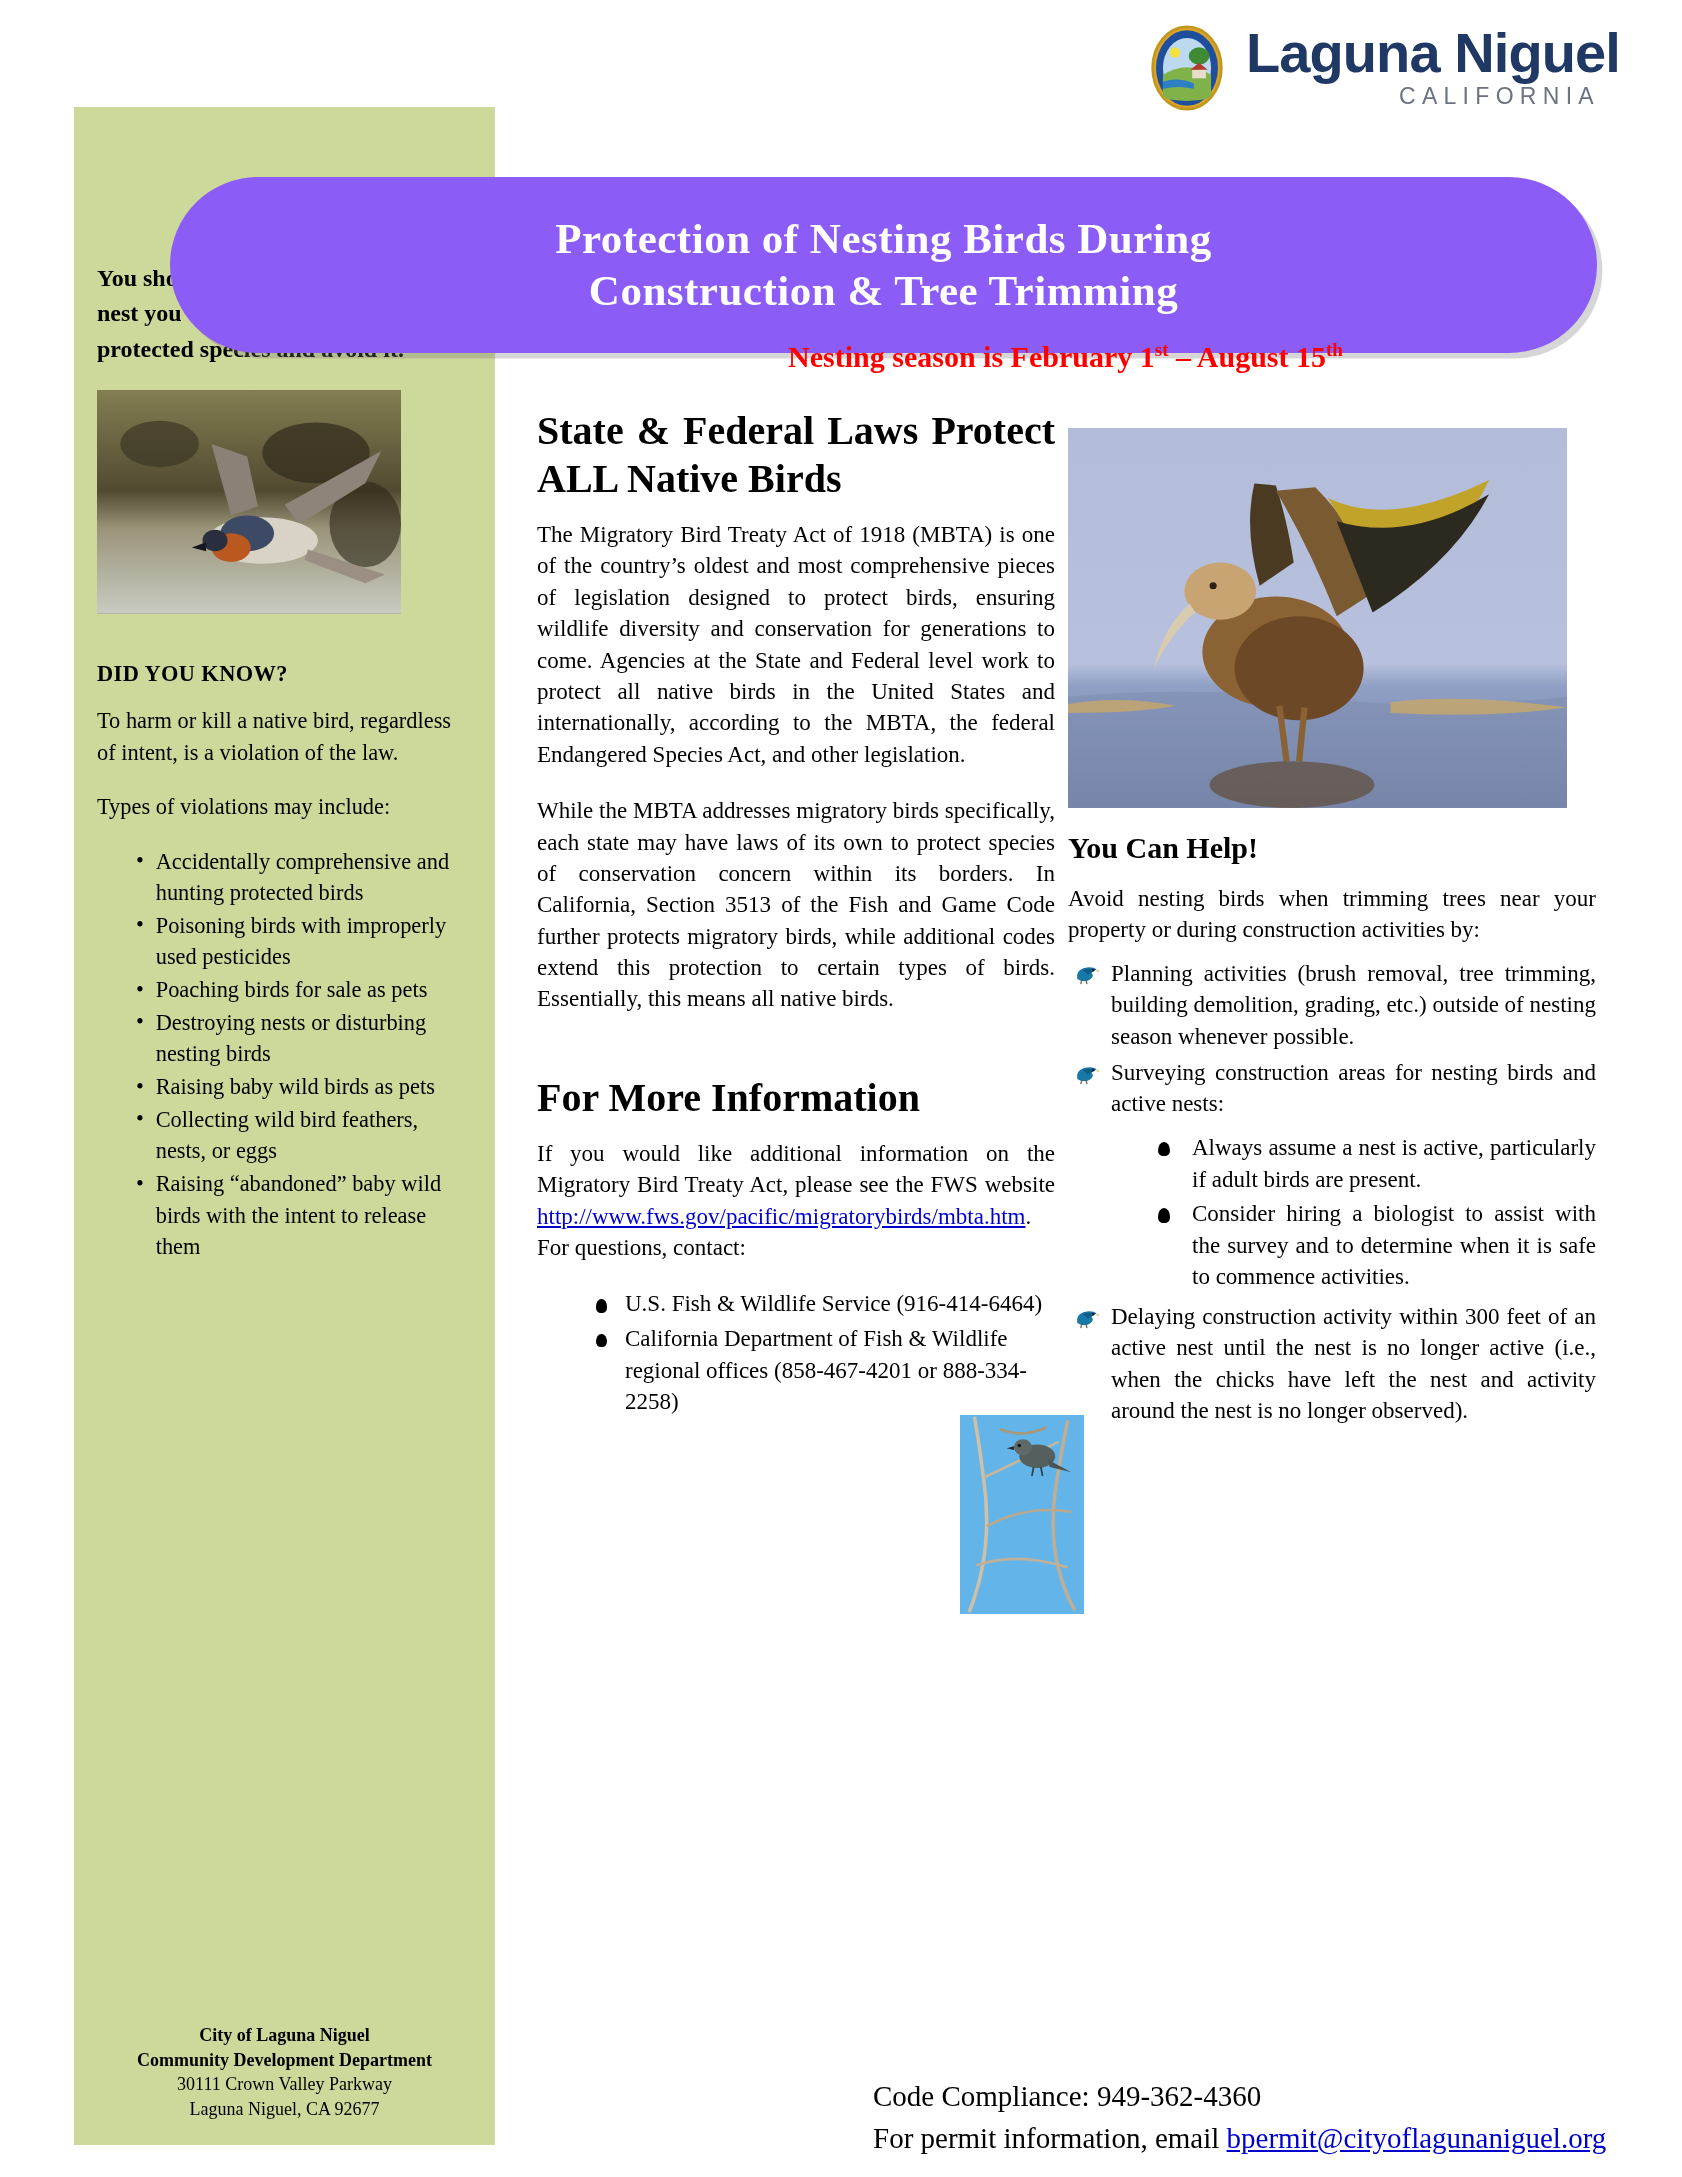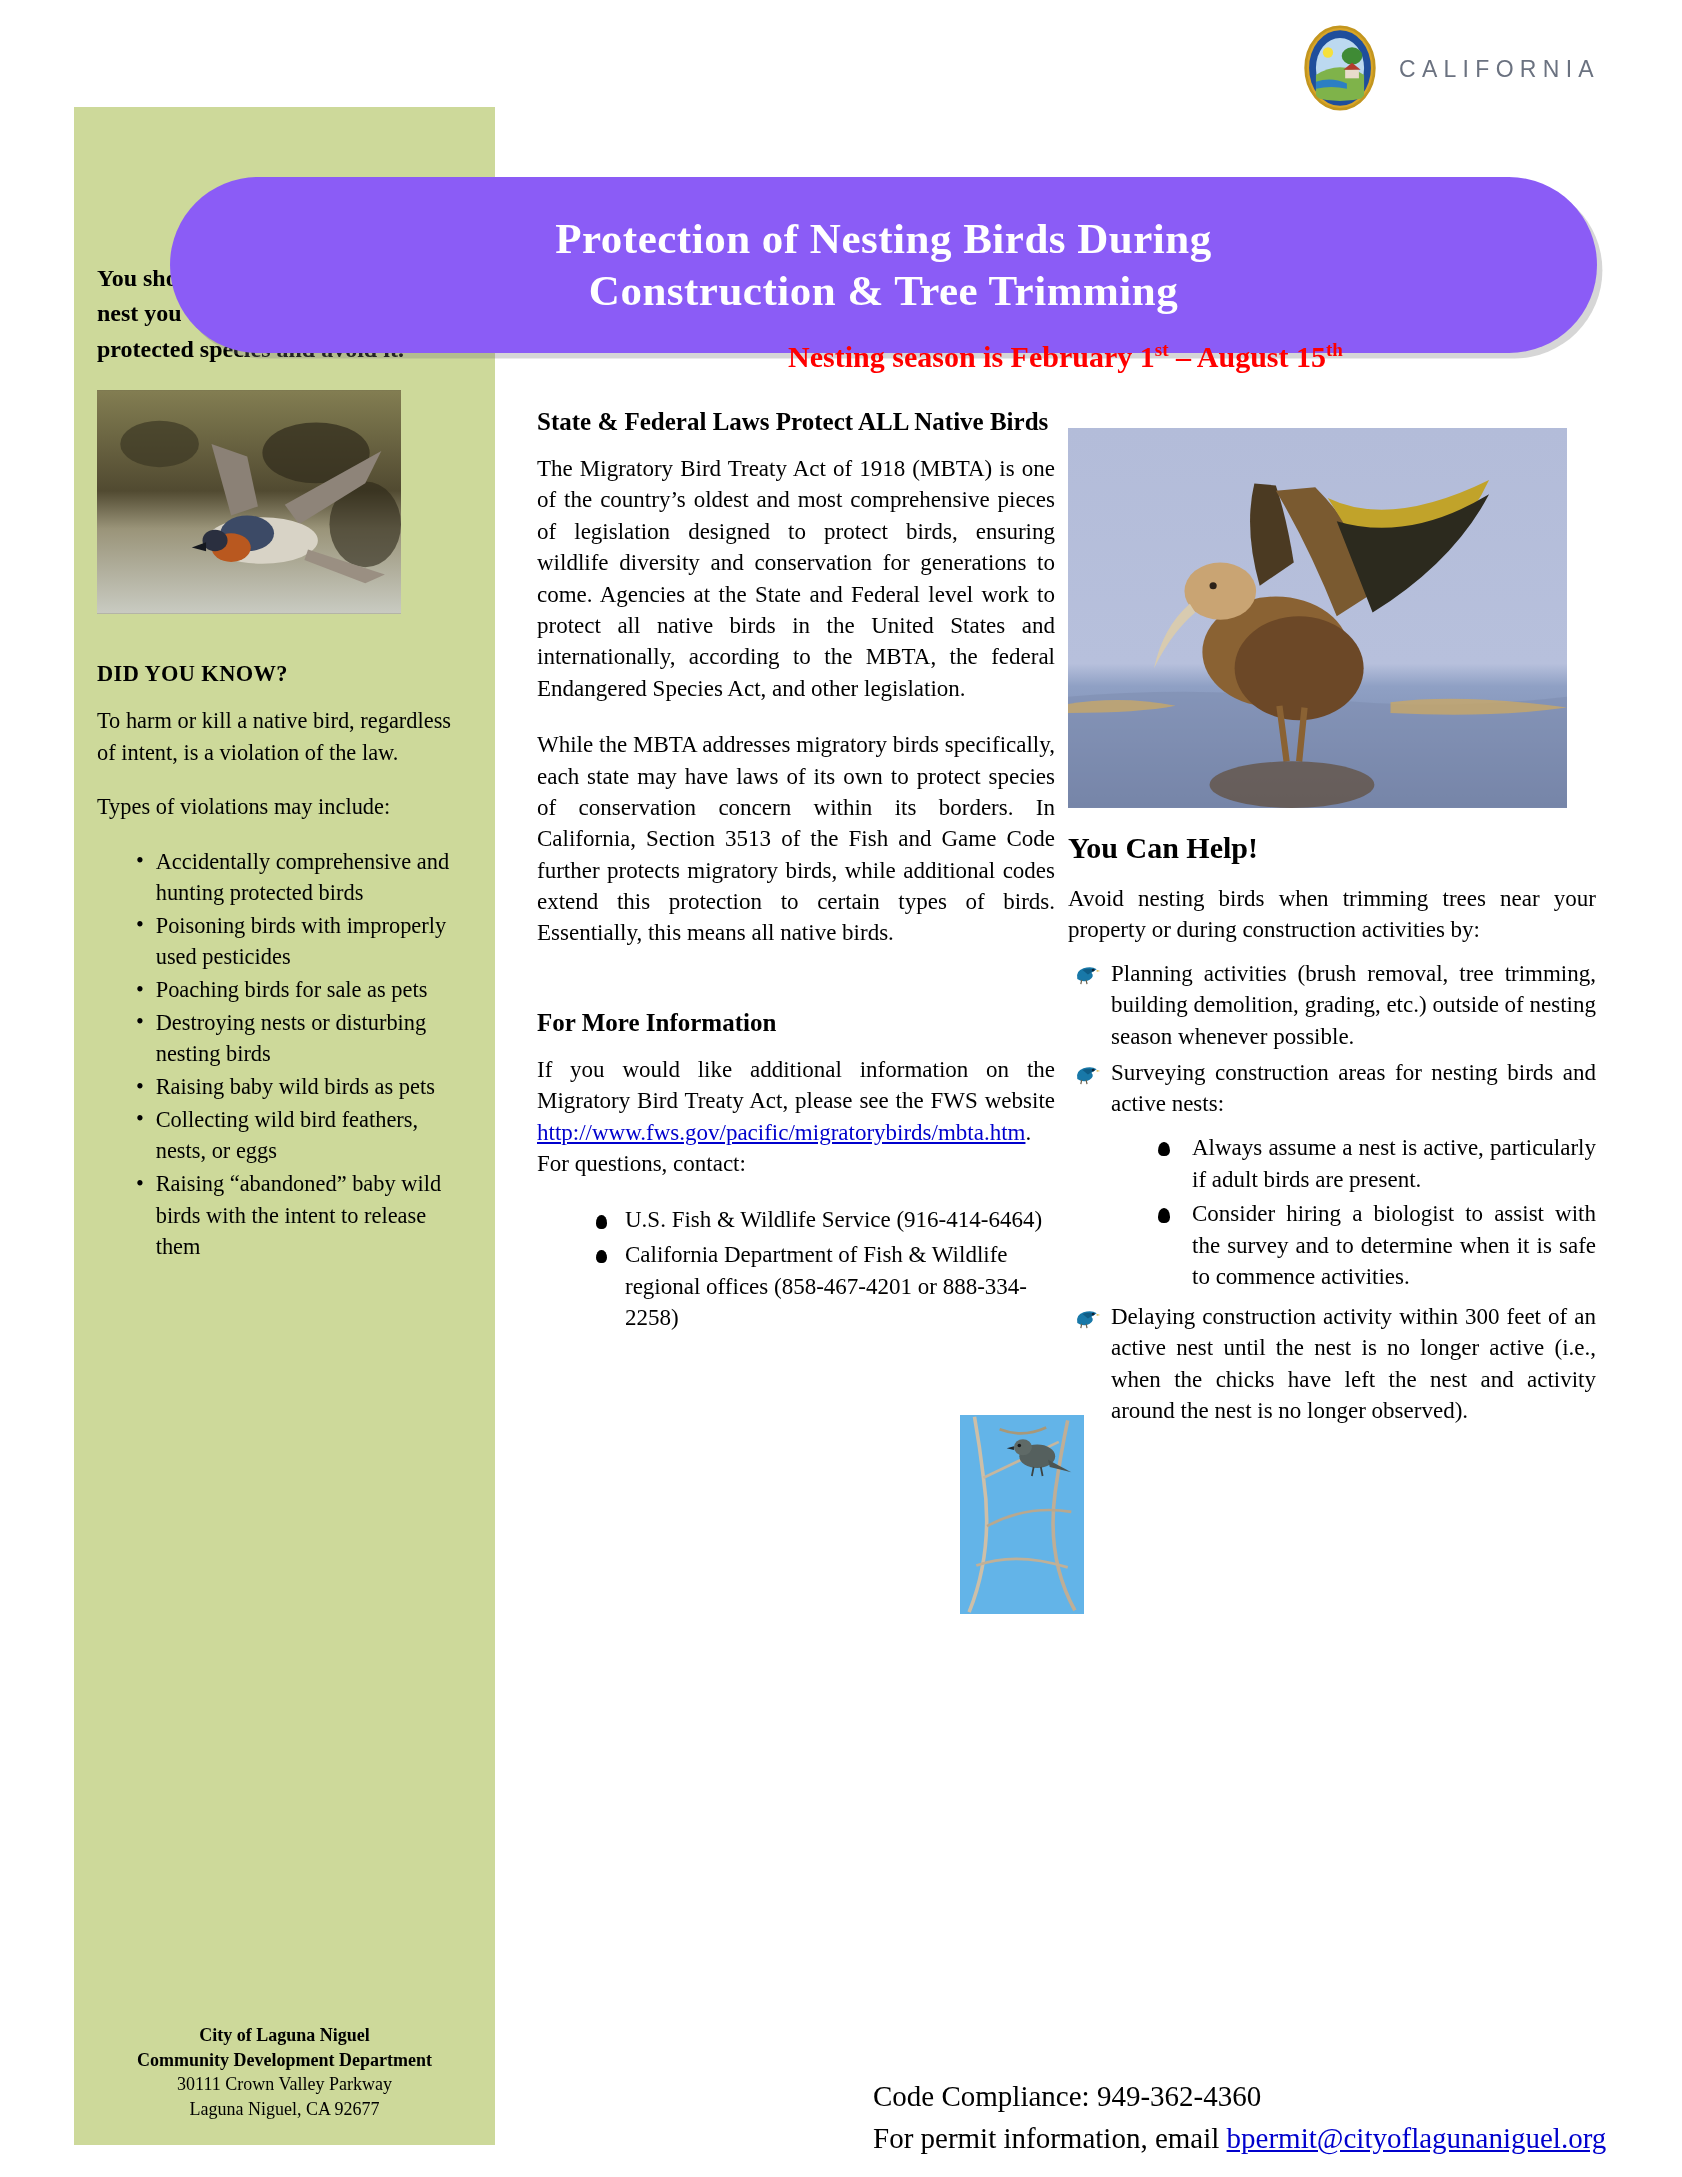--- a/index.html
+++ b/index.html
@@ -91,21 +91,21 @@
     text-align: center;
     color: #ff0000; font-weight: bold; font-size: 30px;
   }
   #nesting-season sup { font-size: 19px; }
 
   
   #mid-col {
     position: absolute; left: 537px; top: 407px; width: 518px;
   }
   .sec-head {
-    font-weight: bold; font-size: 25px; line-height: 1.2;
+    font-weight: bold; font-size: 40px; line-height: 1.2;
     text-align: justify; text-align-last: left;
     margin: 0 0 16px 0;
   }
   .body-p {
     font-size: 23px; line-height: 1.365;
     text-align: justify; text-align-last: left;
     margin: 0 0 25px 0; hyphens: none;
   }
   #fmi-head { margin-top: 59px; }
   a.plain-link { color: #0000cd; text-decoration: underline; word-break: break-all; }
@@ -181,20 +181,21 @@
       <path d="M22 58 Q50 40 78 58 L78 85 Q50 92 22 85 Z" fill="#7fb34a"></path>
       <circle cx="36" cy="32" r="6" fill="#f5e03c"></circle>
       <ellipse cx="64" cy="36" rx="12" ry="10" fill="#3f8b35"></ellipse>
       <rect x="56" y="52" width="16" height="10" fill="#e8dccb"></rect>
       <path d="M54 52 L64 44 L74 52 Z" fill="#b23b2e"></path>
       <path d="M22 66 Q40 60 58 68 L58 74 Q40 70 22 74 Z" fill="#2c7fc4"></path>
       <ellipse cx="50" cy="50" rx="40" ry="48" fill="none" stroke="#c3961f" stroke-width="3"></ellipse>
     </svg>
   </div>
   <div id="logo-wordmark">
+    <div id="logo-city">Laguna Niguel</div>
     <div id="logo-state">CALIFORNIA</div>
   </div>
 </div>
 
 <div id="sidebar">
   <div id="sidebar-inner">
     <p class="sb-lead">You should always assume that any nest you encounter is that of a protected species and avoid it.</p>
 
     <div id="swallow-photo">
       <svg viewBox="0 0 340 250" width="304" height="224" aria-hidden="true">

